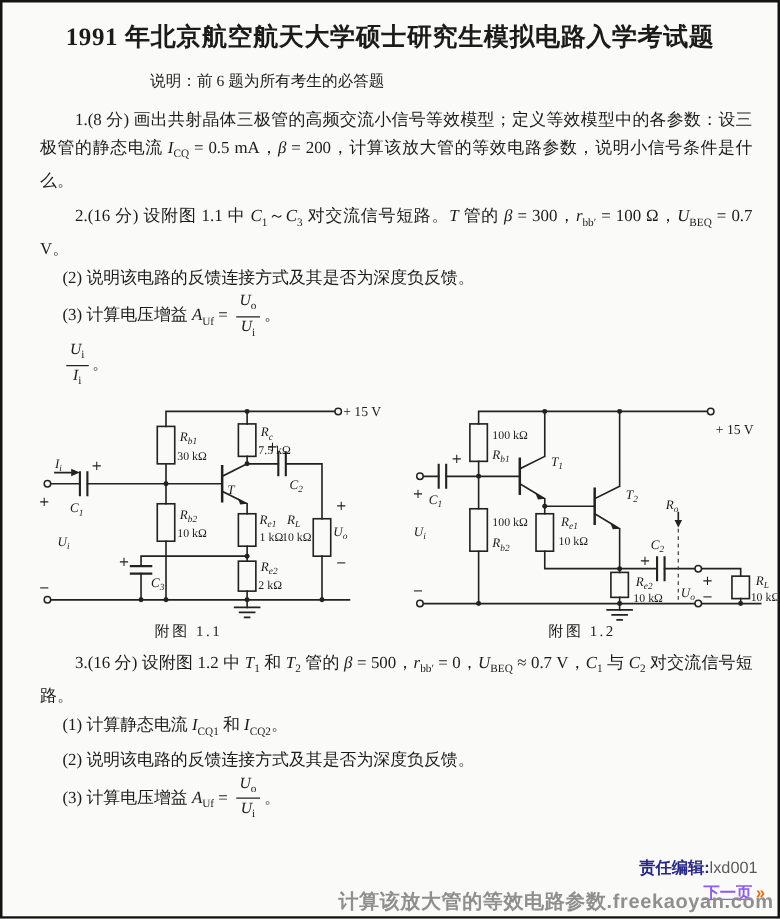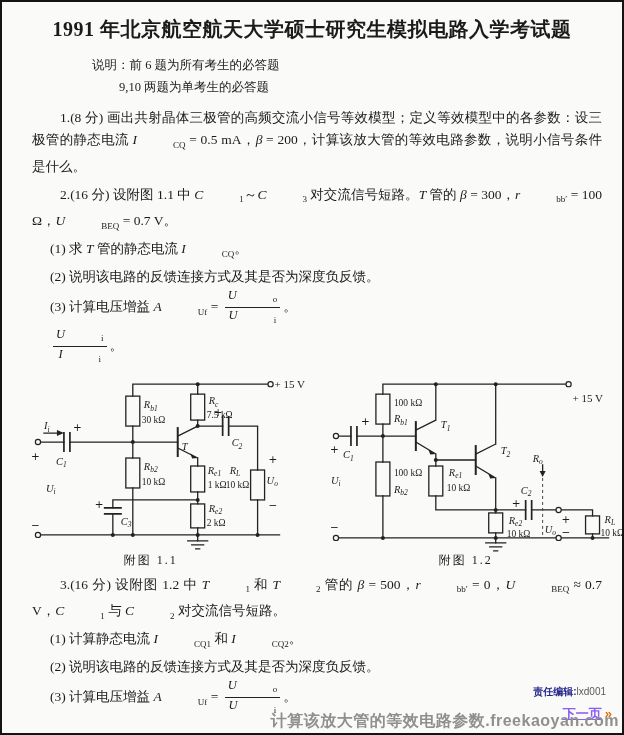--- a/index.html
+++ b/index.html
@@ -2,27 +2,27 @@
 <html><head>
 <meta charset="utf-8">
 <style>
   html,body{margin:0;padding:0;background:#e8e8e8;}
   .page{
     position:relative; width:624px; height:735px; box-sizing:border-box;
     background:#fafaf8; border:2px solid #141414; overflow:hidden;
     font-family:"Liberation Serif","DejaVu Serif",serif; color:#1b1b1b;
   }
   .title{margin:14px 12px 0; text-align:center; font-size:20px; font-weight:bold; letter-spacing:0.5px;}
-  .notes{margin:11px 0 0 90px; font-size:12.5px; line-height:22px;}
+  .notes{margin:11px 0 0 118px; font-size:12.5px; line-height:22px;}
   .note-indent{padding-left:27px;}
   .para{margin:6px 20px 0 30px; font-size:13.5px; line-height:22px; text-indent:28px; text-align:justify;}
   .para-first{margin-top:9px;}
   .item{margin:1px 20px 0 48px; font-size:13.5px; line-height:22px;}
   .seg-v{font-style:italic;}
-  .seg-s{font-size:9px; vertical-align:sub;margin-left:36px;}
+  .seg-s{font-size:9px; vertical-align:sub;}
   .frac{display:inline-block; text-align:center; vertical-align:middle; margin:0 3px; font-size:12.5px;}
   .fr-num{display:block; padding:0 3px 1px; border-bottom:1px solid #222; line-height:13px;}
   .fr-den{display:block; padding-top:1px; line-height:13px;}
   .figures{display:flex; align-items:flex-start; margin:4px 0 0 16px; gap:8px;}
   .figures svg{display:block;}
   
   .wire{stroke:#222; stroke-width:1.3; fill:none; stroke-linecap:square;}
   .bar{stroke:#222; stroke-width:2; fill:none; stroke-linecap:square;}
   .res{stroke:#222; stroke-width:1.3; fill:none;}
   .cp{stroke:#222; stroke-width:1.7; fill:none; stroke-linecap:butt;}
@@ -30,44 +30,42 @@
   .term{fill:#fafaf8; stroke:#222; stroke-width:1.2;}
   .dash{stroke:#444; stroke-width:1; stroke-dasharray:3 3; fill:none;}
   .ah{fill:#222; stroke:none;}
   .slab{font-family:"Liberation Serif",serif; font-style:italic; font-size:10.5px; fill:#1b1b1b;}
   .ss{font-size:7.5px;}
   .sval{font-family:"Liberation Serif",serif; font-size:9.5px; fill:#1b1b1b;}
   .ssup{font-family:"Liberation Serif",serif; font-size:11px; fill:#1b1b1b;}
   .ssign{font-family:"DejaVu Sans",sans-serif; font-size:10.5px; fill:#1b1b1b;}
   .scap{font-family:"Liberation Serif",serif; font-size:12px; fill:#1b1b1b; letter-spacing:2px;}
   
-  .editor{position:absolute; top:683px; right:16px; font-size:10px; font-family:"Liberation Sans","DejaVu Sans",sans-serif;}
+  .editor{position:absolute; top:683px; right:16px; font-size:13px; font-family:"Liberation Sans","DejaVu Sans",sans-serif;}
   .ed-lbl{color:#26268c; font-weight:bold;}
   .ed-val{color:#5a5a5a;}
   .nextpage{position:absolute; top:703px; right:10px; font-size:13px; font-weight:bold; font-family:"Liberation Sans","DejaVu Sans",sans-serif;}
   .np-link{color:#8b5cf6; text-decoration:underline; cursor:pointer;}
   .np-arrow{color:#e86a10; margin-left:3px;}
   .watermark{position:absolute; bottom:1px; right:3px; font-size:16px; font-weight:bold; color:#8f8f8f; letter-spacing:0.5px; font-family:"Liberation Sans","DejaVu Sans",sans-serif;}
 </style>
 </head>
 <body>
 
 <div class="page">
 
   <h1 class="title">1991 年北京航空航天大学硕士研究生模拟电路入学考试题</h1>
 
   <div class="notes">
     <div>说明：前 6 题为所有考生的必答题</div>
-    <div class="note-indent">9,10 两题为单考生的必答题</div>
   </div>
 
   <p class="para para-first">1.(8 分) 画出共射晶体三极管的高频交流小信号等效模型；定义等效模型中的各参数：设三极管的静态电流 <span class="seg-v">I</span><span class="seg-s">CQ</span> = 0.5 mA，<span class="seg-v">β</span> = 200，计算该放大管的等效电路参数，说明小信号条件是什么。</p>
   <p class="para">2.(16 分) 设附图 1.1 中 <span class="seg-v">C</span><span class="seg-s">1</span>～<span class="seg-v">C</span><span class="seg-s">3</span> 对交流信号短路。<span class="seg-v">T</span> 管的 <span class="seg-v">β</span> = 300，<span class="seg-v">r</span><span class="seg-s">bb′</span> = 100 Ω，<span class="seg-v">U</span><span class="seg-s">BEQ</span> = 0.7 V。</p>
 
-  <div class="item">(1) 求 <span class="seg-v">T</span> 管的静态电流 <span class="seg-v">I</span><span class="seg-s">CQ</span>。</div>
   <div class="item">(2) 说明该电路的反馈连接方式及其是否为深度负反馈。</div>
   <div class="item">
     <span>(3) 计算电压增益 <span class="seg-v">A</span><span class="seg-s">Uf</span> = </span><span class="frac"><span class="fr-num"><span class="seg-v">U</span><span class="seg-s">o</span></span><span class="fr-den"><span class="seg-v">U</span><span class="seg-s">i</span></span></span><span>。</span>
   </div>
   <div class="item">
     <span class="frac"><span class="fr-num"><span class="seg-v">U</span><span class="seg-s">i</span></span><span class="fr-den"><span class="seg-v">I</span><span class="seg-s">i</span></span></span><span>。</span>
   </div>
 
   <div class="figures">
 

